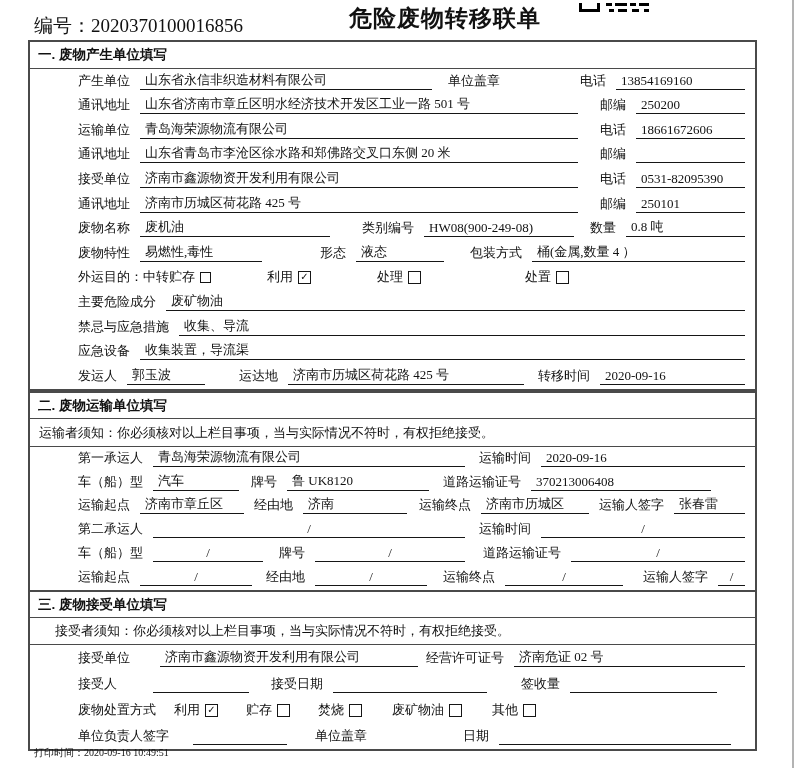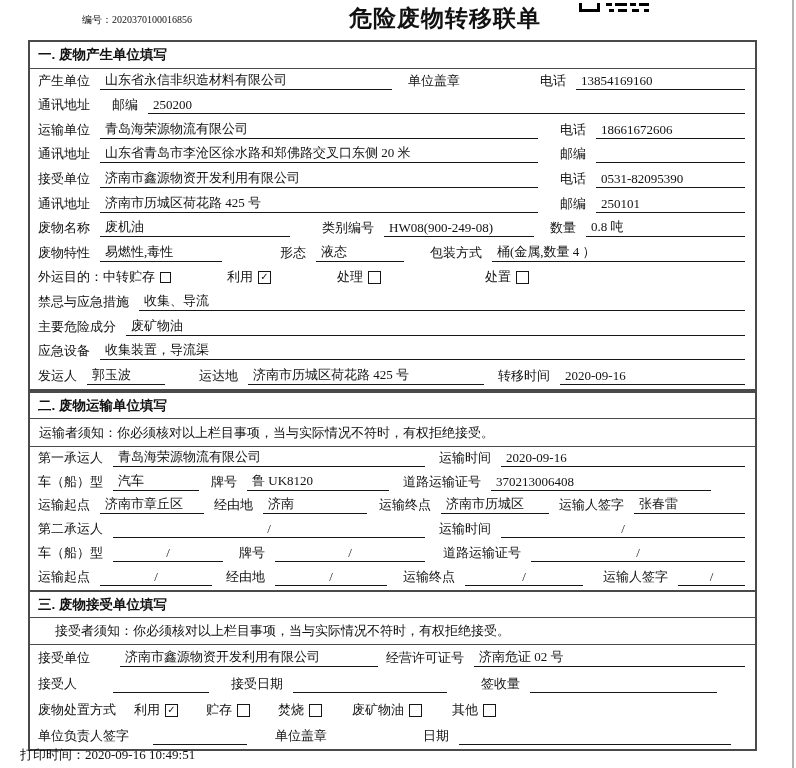--- a/index.html
+++ b/index.html
@@ -3,54 +3,54 @@
 <meta charset="utf-8">
 <style>
   html,body{margin:0;padding:0;}
   body{
     width:796px;height:768px;position:relative;overflow:hidden;
     background:#ffffff;color:#111;
     font-family:"Liberation Serif","DejaVu Serif",serif;
     font-size:13px;
   }
   .abs{position:absolute;}
-  #serial{left:34px;top:13px;font-size:10px;white-space:nowrap;margin-left:48px;}
+  #serial{left:34px;top:13px;font-size:19px;white-space:nowrap;}
   #title{left:445px;top:3px;transform:translateX(-50%);font-size:23px;font-weight:700;white-space:nowrap;letter-spacing:1px;}
   #qr{left:579px;top:0;}
   #page-edge{right:2px;top:0;bottom:0;width:2px;background:#b3b3b3;}
   .t{position:absolute;left:28px;width:729px;border:2px solid #4a4a4a;background:#fff;box-sizing:border-box;}
   #t1{top:40px;}
   #t2{top:391px;}
   #t3{top:590px;}
   .shead{
     display:flex;align-items:center;height:25px;padding:0 8px;
     border-bottom:1.5px solid #4a4a4a;font-weight:700;font-size:13.5px;
     font-family:"Liberation Sans","DejaVu Sans",sans-serif;
   }
   #t1 .shead{height:26px;}
   .notice{display:flex;align-items:center;height:27px;padding:0 9px;border-bottom:1px solid #4a4a4a;white-space:nowrap;}
   #t3 .notice{height:26px;padding-left:25px;}
   .row{display:flex;align-items:flex-end;padding:0 10px 4px 8px;box-sizing:border-box;white-space:nowrap;}
   #t1 .row{height:24.6px;}
   #t2 .row{height:23.8px;}
   #t3 .row{height:26px;}
-  .lbl{white-space:nowrap;}
+  .lbl{white-space:nowrap;margin-left:40px;}
   .val{
     border-bottom:1px solid #161616;margin-left:10px;padding:0 5px;
     white-space:nowrap;overflow:hidden;box-sizing:border-box;min-height:16px;
   }
   .fx{flex:1;}
   .c{text-align:center;}
   .cbi{display:inline-flex;align-items:center;gap:5px;}
   .cb{
     width:11px;height:11px;border:1px solid #161616;box-sizing:content-box;
     display:inline-flex;align-items:center;justify-content:center;
     font-family:"DejaVu Sans",sans-serif;font-size:10px;font-weight:700;line-height:1;
   }
-  #print-time{left:20px;top:746px;font-size:13px;white-space:nowrap;}
+  #print-time{left:34px;top:746px;font-size:10px;white-space:nowrap;}
 </style>
 </head>
 <body>
 
 <div id="serial" class="abs">
   <span>编号：</span><span>2020370100016856</span>
 </div>
 <div id="title" class="abs">危险废物转移联单</div>
 <div id="qr" class="abs">
   <svg width="72" height="9" viewBox="0 0 72 9" shape-rendering="crispEdges">
@@ -73,20 +73,21 @@
   <div class="row">
     <span class="lbl">产生单位</span>
     <span class="val" style="width:292px">山东省永信非织造材料有限公司</span>
     <span class="lbl" style="margin-left:16px">单位盖章</span>
     <span class="lbl" style="margin-left:80px">电话</span>
     <span class="val fx">13854169160</span>
   </div>
 
   <div class="row">
     <span class="lbl">通讯地址</span>
+    <span class="val" style="width:438px">山东省济南市章丘区明水经济技术开发区工业一路 501 号</span>
     <span class="lbl" style="margin-left:22px">邮编</span>
     <span class="val fx">250200</span>
   </div>
 
   <div class="row">
     <span class="lbl">运输单位</span>
     <span class="val" style="width:438px">青岛海荣源物流有限公司</span>
     <span class="lbl" style="margin-left:22px">电话</span>
     <span class="val fx">18661672606</span>
   </div>
@@ -152,27 +153,27 @@
     </span>
     <span class="cbi" style="margin-left:104px">
       <span>处置</span>
       <span class="cb">
           <span></span>
         </span>
     </span>
   </div>
 
   <div class="row">
+    <span class="lbl">主要危险成分</span>
+    <span class="val fx">废矿物油</span>
+  </div>
+
+  <div class="row">
     <span class="lbl">禁忌与应急措施</span>
     <span class="val fx">收集、导流</span>
-  </div>
-
-  <div class="row">
-    <span class="lbl">主要危险成分</span>
-    <span class="val fx">废矿物油</span>
   </div>
 
   <div class="row">
     <span class="lbl">应急设备</span>
     <span class="val fx">收集装置，导流渠</span>
   </div>
 
   <div class="row">
     <span class="lbl">发运人</span>
     <span class="val" style="width:78px">郭玉波</span>

